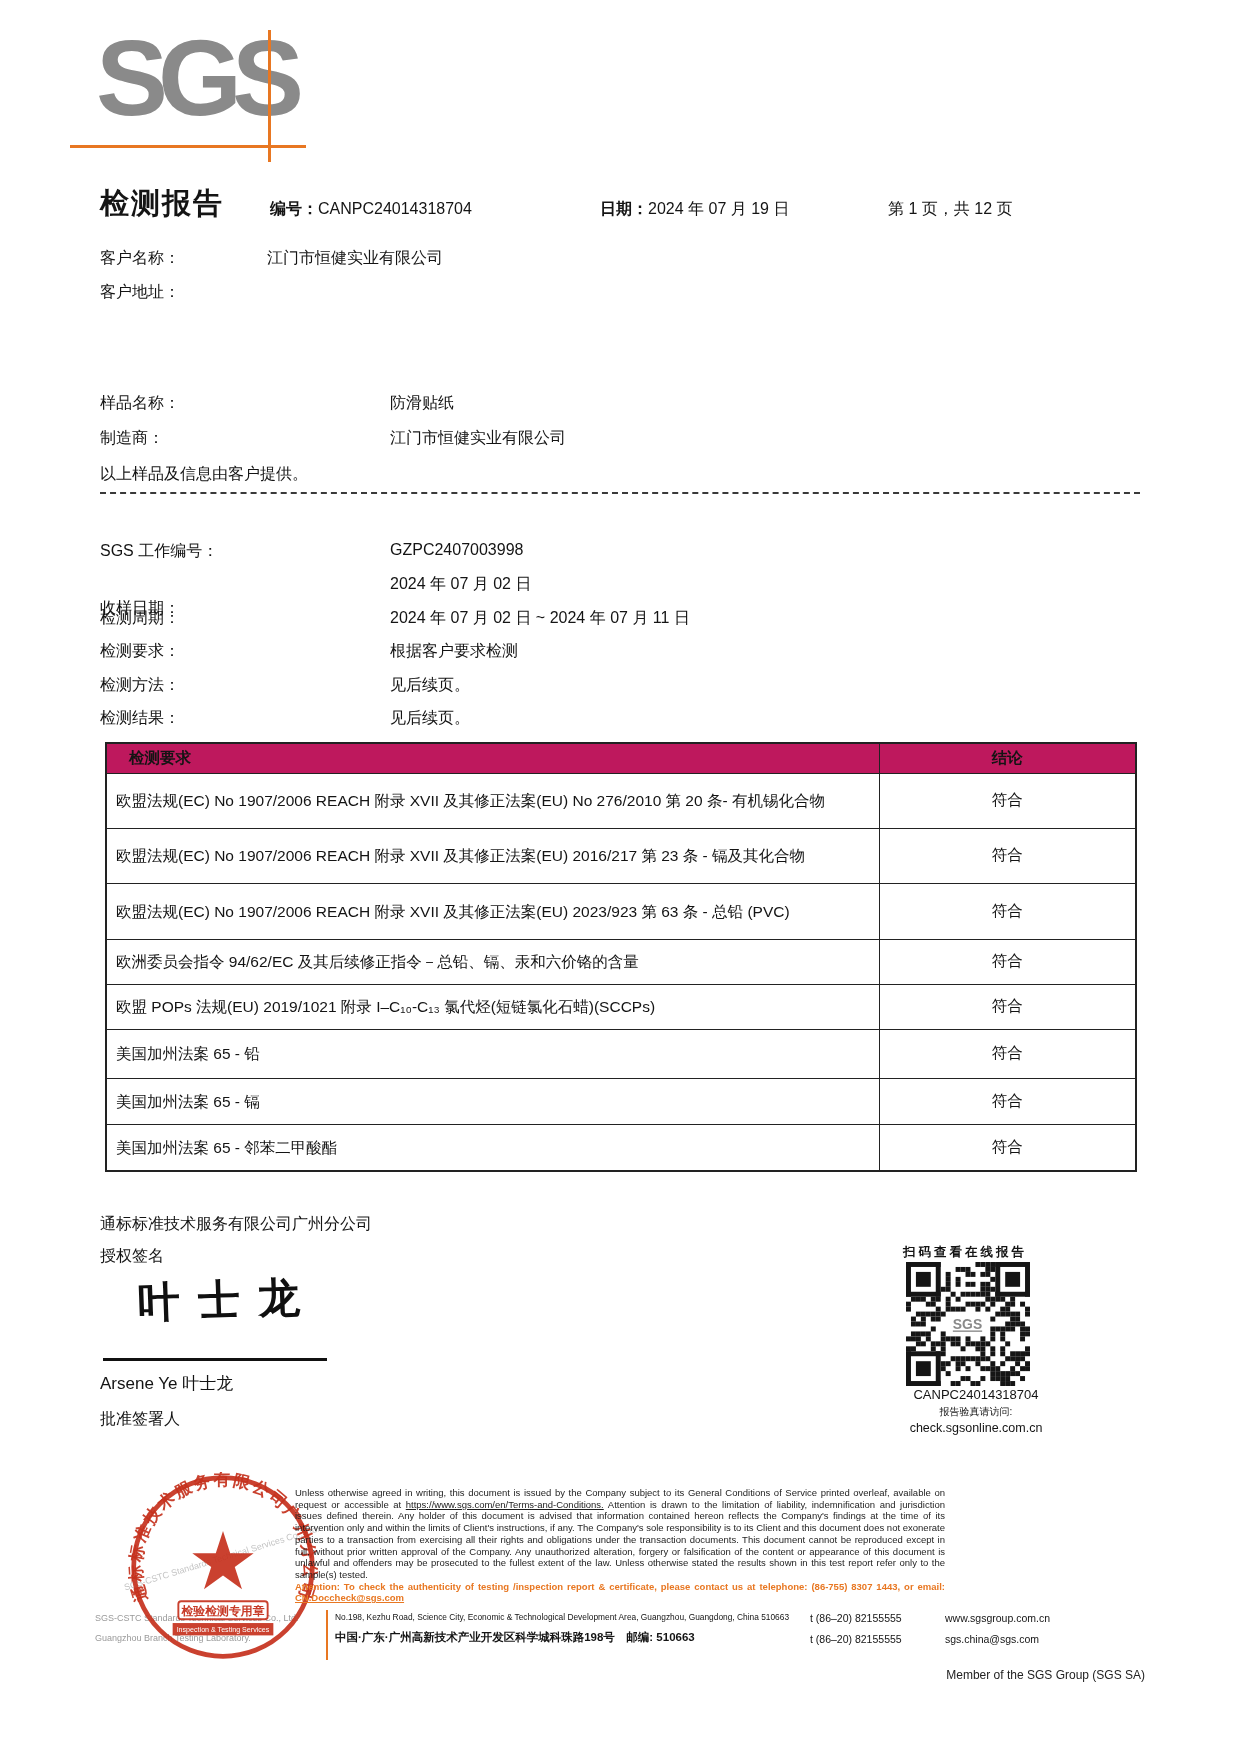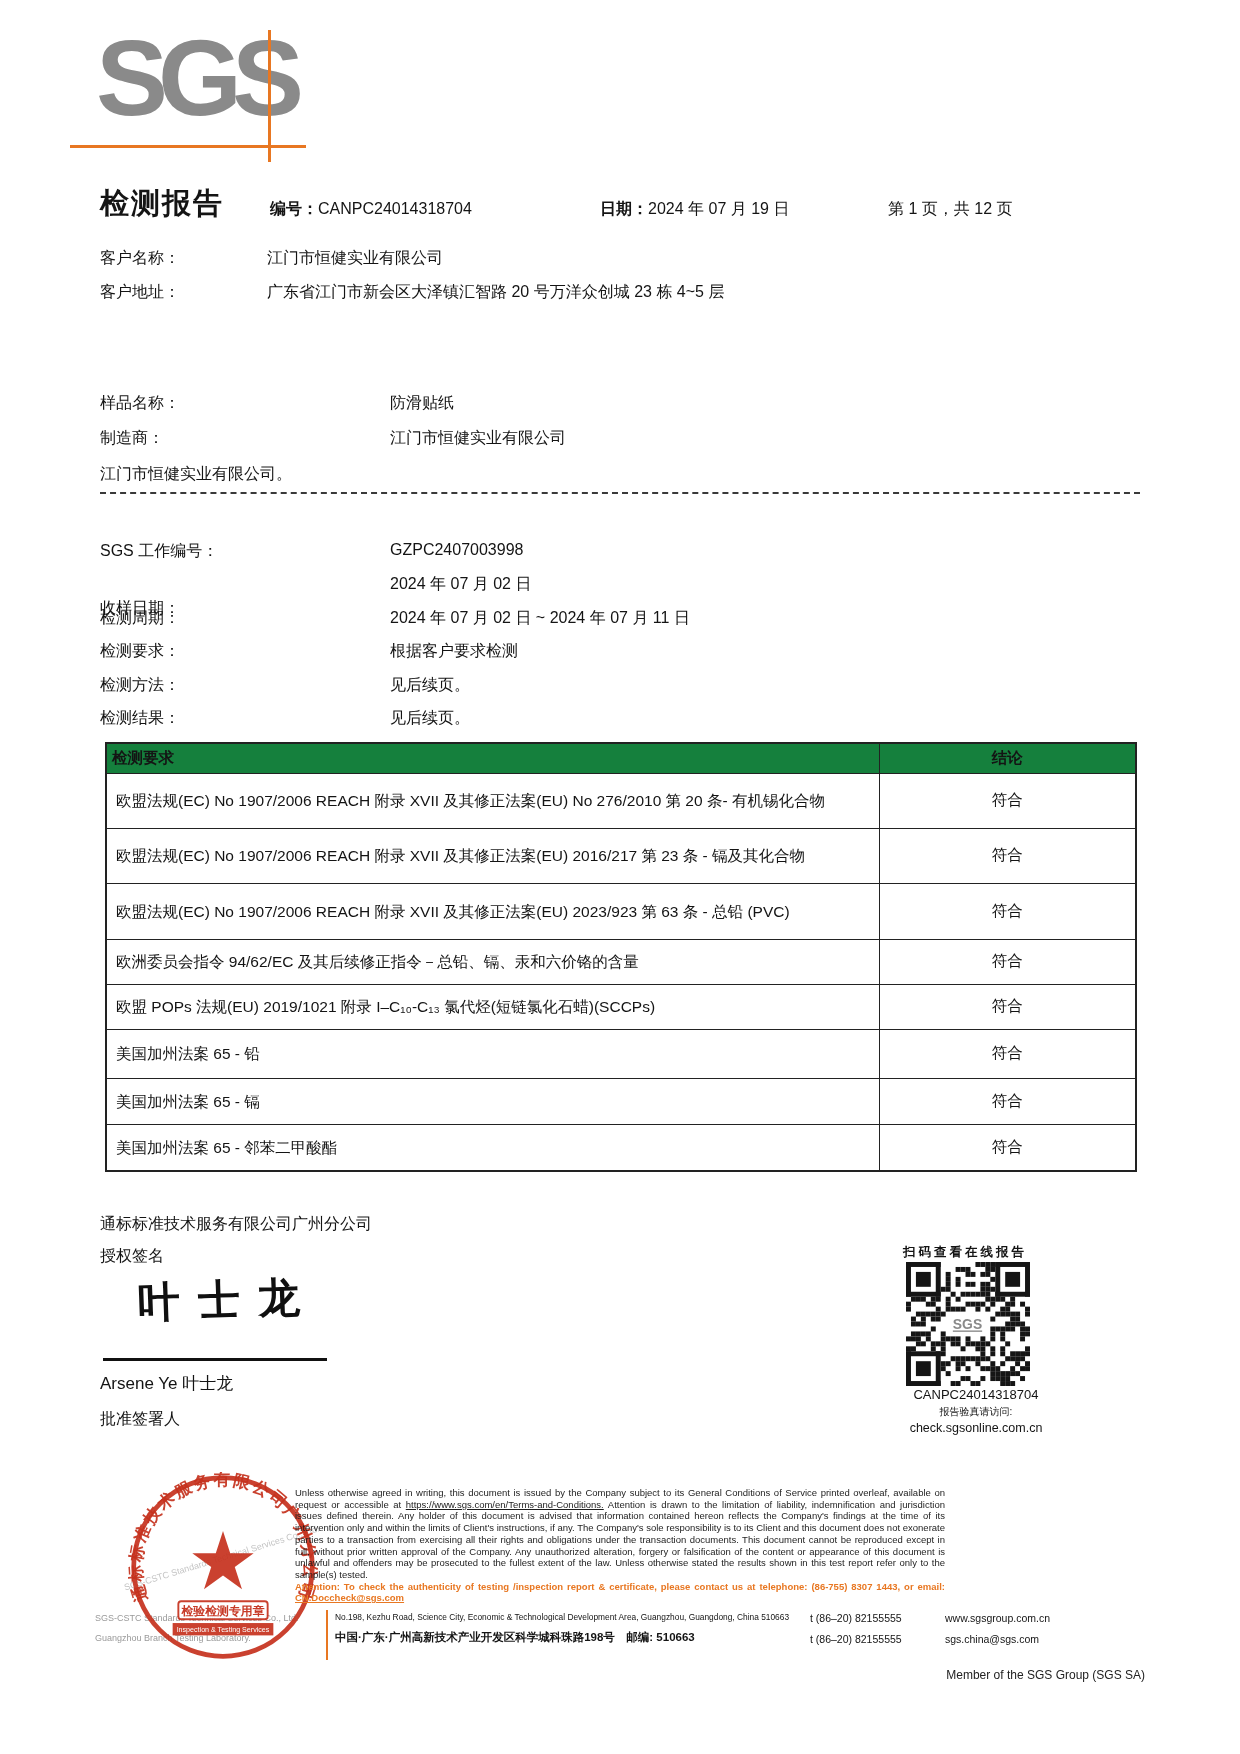--- a/index.html
+++ b/index.html
@@ -17,21 +17,21 @@
   .hdr-line{top:199px;font-size:16px;}
   .lbl-b{font-weight:bold;}
 
   .row-lbl{font-size:16px;font-weight:normal;margin-top:8px;}
 
   .dashed{left:100px;top:492px;width:1040px;border-top:2px dashed #3a3a3a;}
 
   
   table.results{border-collapse:collapse;table-layout:fixed;width:1030px;border:2px solid #222;}
   table.results th, table.results td{border:1px solid #222;font-size:15.5px;vertical-align:middle;}
-  table.results th{background:#15803d;font-weight:bold;padding:3px 5px;}
+  table.results th{background:#be185d;font-weight:bold;padding:3px 22px;}
   th.req-h{text-align:left;}
   th.concl-h{text-align:center;}
   td.req{padding:3px 9px;line-height:25px;}
   td.concl{text-align:center;}
   .h30{height:30px}.h55{height:55px}.h56{height:56px}.h45{height:45px}
   .h49{height:49px}.h46{height:46px}.h47{height:47px}
 
   
   .sig-hand{left:138px;top:1272px;font-size:42px;font-weight:bold;letter-spacing:18px;
             transform:rotate(-2deg);font-family:"Liberation Serif",serif;color:#101010;}
@@ -70,27 +70,26 @@
     <span class="lbl-b">编号：</span><span>CANPC24014318704</span>
   </div>
   <div class="abs hdr-line" style="left:600px;">
     <span class="lbl-b">日期：</span><span>2024 年 07 月 19 日</span>
   </div>
   <div class="abs hdr-line" style="left:888px;">第 1 页，共 12 页</div>
 
   <div class="abs row-lbl" style="left:100px;top:240px;">客户名称：</div>
   <div class="abs row-lbl" style="left:267px;top:240px;">江门市恒健实业有限公司</div>
   <div class="abs row-lbl" style="left:100px;top:274px;">客户地址：</div>
-  <div class="abs row-lbl" style="left:267px;top:274px;">广东省江门市新会区大泽镇汇智路 20 号万洋众创城 23 栋 4~5 层</div>
 
   <div class="abs row-lbl" style="left:100px;top:385px;">样品名称：</div>
   <div class="abs row-lbl" style="left:390px;top:385px;">防滑贴纸</div>
   <div class="abs row-lbl" style="left:100px;top:420px;">制造商：</div>
   <div class="abs row-lbl" style="left:390px;top:420px;">江门市恒健实业有限公司</div>
-  <div class="abs row-lbl" style="left:100px;top:456px;">江门市恒健实业有限公司。</div>
+  <div class="abs row-lbl" style="left:100px;top:456px;">以上样品及信息由客户提供。</div>
 
   <div class="abs dashed"></div>
 
   <div class="abs row-lbl" style="left:100px;top:533px;">SGS 工作编号：</div>
   <div class="abs row-lbl" style="left:390px;top:533px;">GZPC2407003998</div>
   <div class="abs row-lbl" style="left:100px;top:590px;">收样日期：</div>
   <div class="abs row-lbl" style="left:390px;top:566px;">2024 年 07 月 02 日</div>
   <div class="abs row-lbl" style="left:100px;top:600px;">检测周期：</div>
   <div class="abs row-lbl" style="left:390px;top:600px;">2024 年 07 月 02 日 ~ 2024 年 07 月 11 日</div>
   <div class="abs row-lbl" style="left:100px;top:633px;">检测要求：</div>

